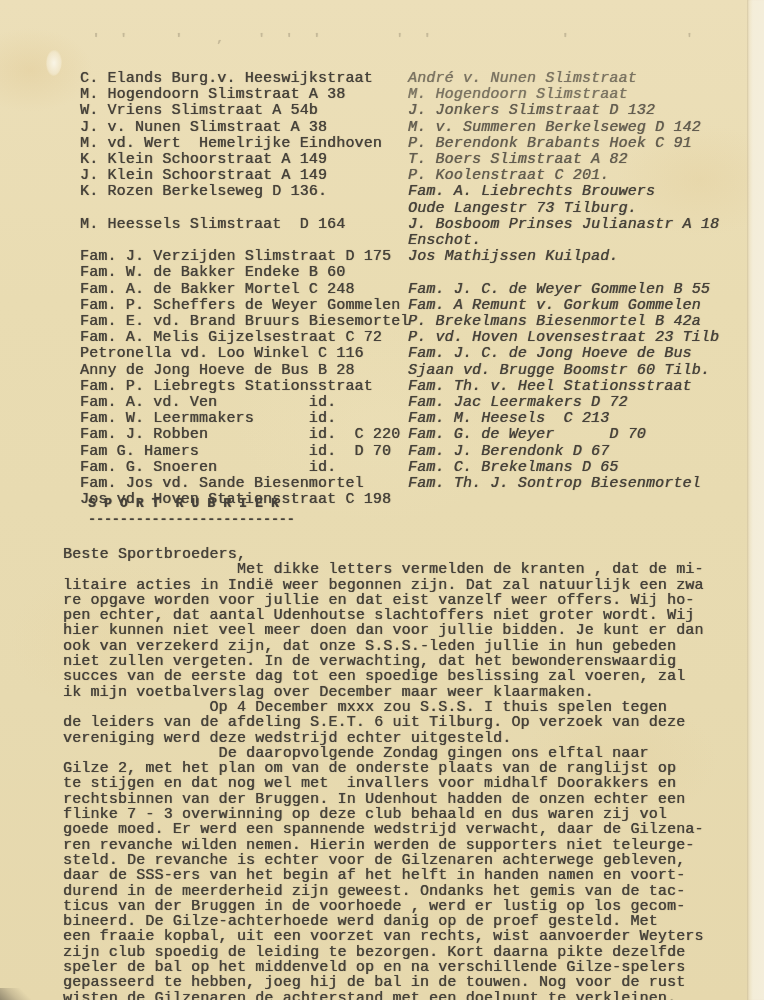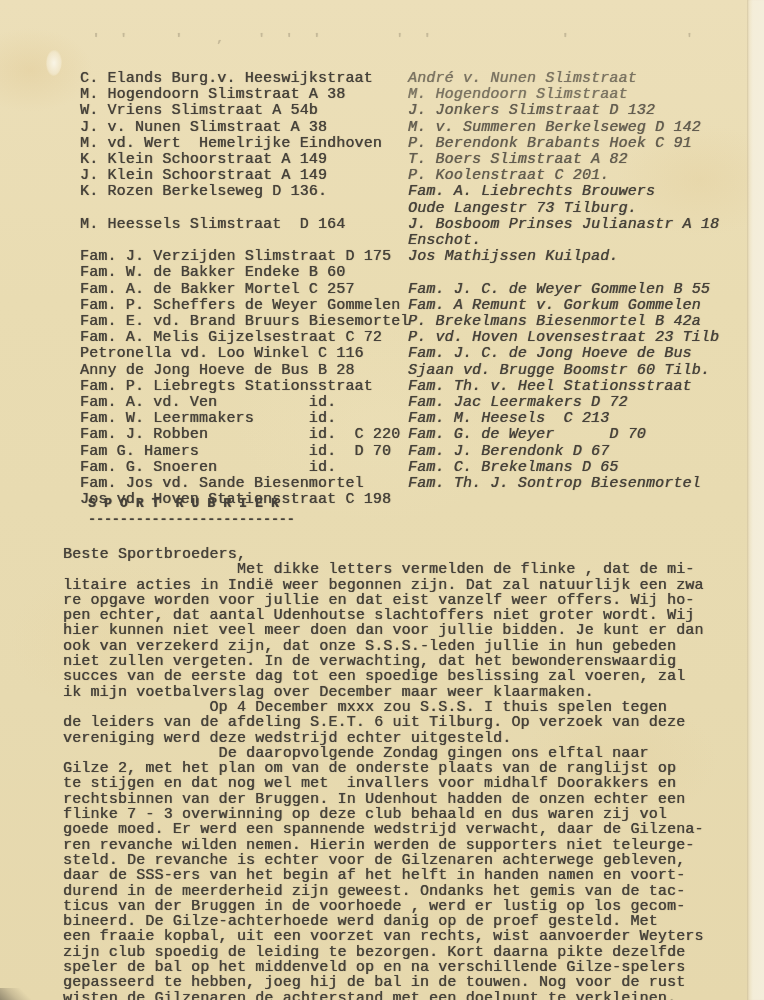--- a/index.html
+++ b/index.html
@@ -76,21 +76,21 @@
       <div class="tline">J. v. Nunen Slimstraat A 38</div>
       <div class="tline">M. vd. Wert  Hemelrijke Eindhoven</div>
       <div class="tline">K. Klein Schoorstraat A 149</div>
       <div class="tline">J. Klein Schoorstraat A 149</div>
       <div class="tline">K. Rozen Berkelseweg D 136.</div>
       <div class="tline">&nbsp;</div>
       <div class="tline">M. Heessels Slimstraat  D 164</div>
       <div class="tline">&nbsp;</div>
       <div class="tline">Fam. J. Verzijden Slimstraat D 175</div>
       <div class="tline">Fam. W. de Bakker Endeke B 60</div>
-      <div class="tline">Fam. A. de Bakker Mortel C 257</div>
+      <div class="tline">Fam. A. de Bakker Mortel C 248</div>
       <div class="tline">Fam. P. Scheffers de Weyer Gommelen</div>
       <div class="tline">Fam. E. vd. Brand Bruurs Biesemortel</div>
       <div class="tline">Fam. A. Melis Gijzelsestraat C 72</div>
       <div class="tline">Petronella vd. Loo Winkel C 116</div>
       <div class="tline">Anny de Jong Hoeve de Bus B 28</div>
       <div class="tline">Fam. P. Liebregts Stationsstraat</div>
       <div class="tline">Fam. A. vd. Ven          id.</div>
       <div class="tline">Fam. W. Leermmakers      id.</div>
       <div class="tline">Fam. J. Robben           id.  C 220</div>
       <div class="tline">Fam G. Hamers            id.  D 70</div>
@@ -129,21 +129,21 @@
     </div>
 
   <div class="heading-block">
     <div class="tline">S P O R T  R U B R I E K</div>
     <div class="tline">--------------------------</div>
   </div>
 
   <div class="letter-block">
     <div class="tline">Beste Sportbroeders,</div>
     <div>
-        <div class="tline">                   Met dikke letters vermelden de flinke , dat de mi-</div>
+        <div class="tline">                   Met dikke letters vermelden de kranten , dat de mi-</div>
         <div class="tline">litaire acties in Indië weer begonnen zijn. Dat zal natuurlijk een zwa</div>
         <div class="tline">re opgave worden voor jullie en dat eist vanzelf weer offers. Wij ho-</div>
         <div class="tline">pen echter, dat aantal Udenhoutse slachtoffers niet groter wordt. Wij</div>
         <div class="tline">hier kunnen niet veel meer doen dan voor jullie bidden. Je kunt er dan</div>
         <div class="tline">ook van verzekerd zijn, dat onze S.S.S.-leden jullie in hun gebeden</div>
         <div class="tline">niet zullen vergeten. In de verwachting, dat het bewonderenswaardig</div>
         <div class="tline">succes van de eerste dag tot een spoedige beslissing zal voeren, zal</div>
         <div class="tline">ik mijn voetbalverslag over December maar weer klaarmaken.</div>
         <div class="tline">                Op 4 December mxxx zou S.S.S. I thuis spelen tegen</div>
         <div class="tline">de leiders van de afdeling S.E.T. 6 uit Tilburg. Op verzoek van deze</div>

